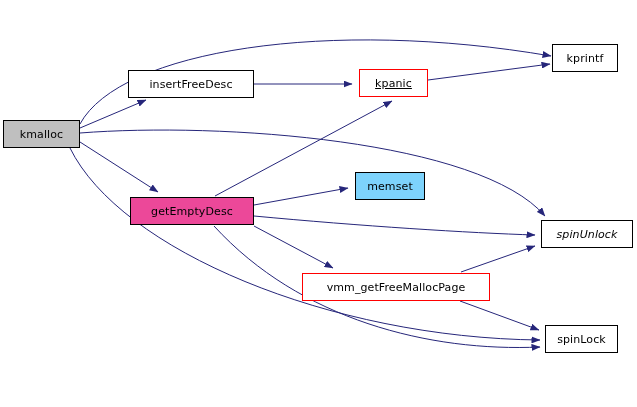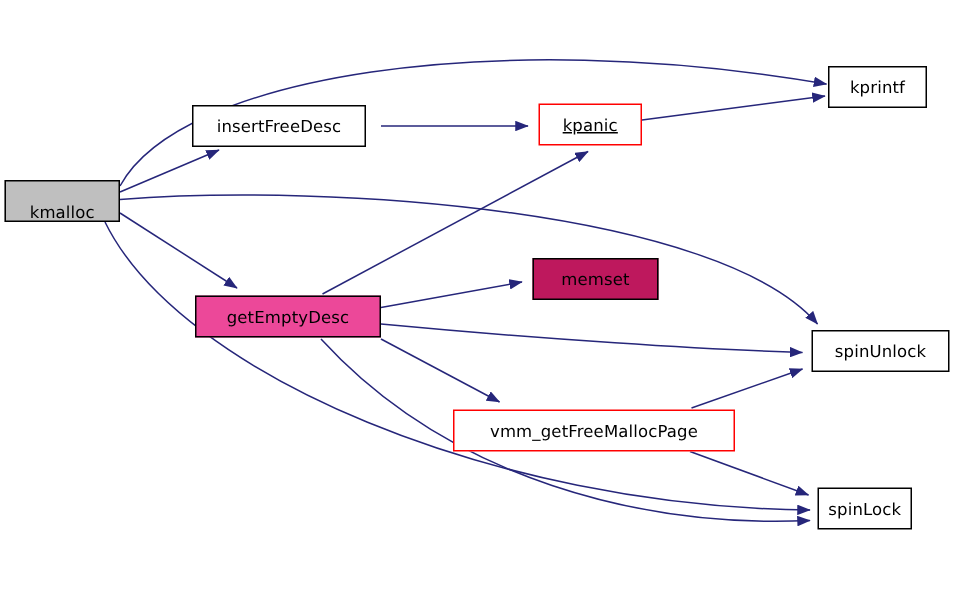--- a/index.html
+++ b/index.html
@@ -35,21 +35,20 @@
     color: #000000;
     font-size: 11px;
     line-height: 1;
     letter-spacing: 0.1px;
     white-space: nowrap;
     z-index: 5;
   }
   .graph-node.node-current {
     background: #bfbfbf;
     border: 1px solid #000000;
-    align-items: flex-end;
   }
   .graph-node.node-red {
     border: 1px solid #ff0000;
   }
   .node-label {
     pointer-events: none;
   }
 </style>
 </head>
 <body>
@@ -77,39 +76,39 @@
         <path d="M 214,226 C 300,320 430,352 540,347" fill="none" stroke="#26267a" stroke-width="1" marker-end="url(#arrowhead)"></path>
         <path d="M 461,272 L 535,246" fill="none" stroke="#26267a" stroke-width="1" marker-end="url(#arrowhead)"></path>
         <path d="M 460,301 L 539,330" fill="none" stroke="#26267a" stroke-width="1" marker-end="url(#arrowhead)"></path>
       </g>
   </svg>
 
   <div id="node-group">
       <div class="graph-node node-current" style="left: 3px; top: 120px; width: 77px; height: 28px; background: rgb(191, 191, 191); border-color: rgb(0, 0, 0);">
         <span class="node-label">kmalloc</span>
       </div>
-      <div class="graph-node" style="left: 128px; top: 70px; width: 116px; height: 28px; background: rgb(255, 255, 255); border-color: rgb(0, 0, 0);">
+      <div class="graph-node" style="left: 128px; top: 70px; width: 126px; height: 28px; background: rgb(255, 255, 255); border-color: rgb(0, 0, 0);">
         <span class="node-label">insertFreeDesc</span>
       </div>
       <div class="graph-node node-red" style="left: 359px; top: 69px; width: 69px; height: 28px; background: rgb(255, 255, 255); border-color: rgb(255, 0, 0); text-decoration: underline;">
         <span class="node-label">kpanic</span>
       </div>
       <div class="graph-node" style="left: 552px; top: 44px; width: 66px; height: 28px; background: rgb(255, 255, 255); border-color: rgb(0, 0, 0);">
         <span class="node-label">kprintf</span>
       </div>
-      <div class="graph-node" style="left: 355px; top: 172px; width: 84px; height: 28px; background: #be185d; border-color: rgb(0, 0, 0);">
+      <div class="graph-node" style="left: 355px; top: 172px; width: 70px; height: 28px; background: #7dd3fc; border-color: rgb(0, 0, 0);">
         <span class="node-label">memset</span>
       </div>
       <div class="graph-node" style="left: 130px; top: 197px; width: 124px; height: 28px; background: #ec4899; border-color: rgb(0, 0, 0);">
         <span class="node-label">getEmptyDesc</span>
       </div>
-      <div class="graph-node" style="left: 541px; top: 220px; width: 92px; height: 28px; background: rgb(255, 255, 255); border-color: rgb(0, 0, 0);">
+      <div class="graph-node" style="left: 541px; top: 220px; width: 92px; height: 28px; background: rgb(255, 255, 255); border-color: rgb(0, 0, 0); font-style: italic;">
         <span class="node-label">spinUnlock</span>
       </div>
       <div class="graph-node node-red" style="left: 302px; top: 273px; width: 188px; height: 28px; background: rgb(255, 255, 255); border-color: rgb(255, 0, 0); justify-content: center;">
         <span class="node-label">vmm_getFreeMallocPage</span>
       </div>
-      <div class="graph-node" style="left: 545px; top: 325px; width: 63px; height: 28px; background: rgb(255, 255, 255); border-color: rgb(0, 0, 0);">
+      <div class="graph-node" style="left: 545px; top: 325px; width: 73px; height: 28px; background: rgb(255, 255, 255); border-color: rgb(0, 0, 0);">
         <span class="node-label">spinLock</span>
       </div>
     </div>
 
 </div>
 
 </body></html>

